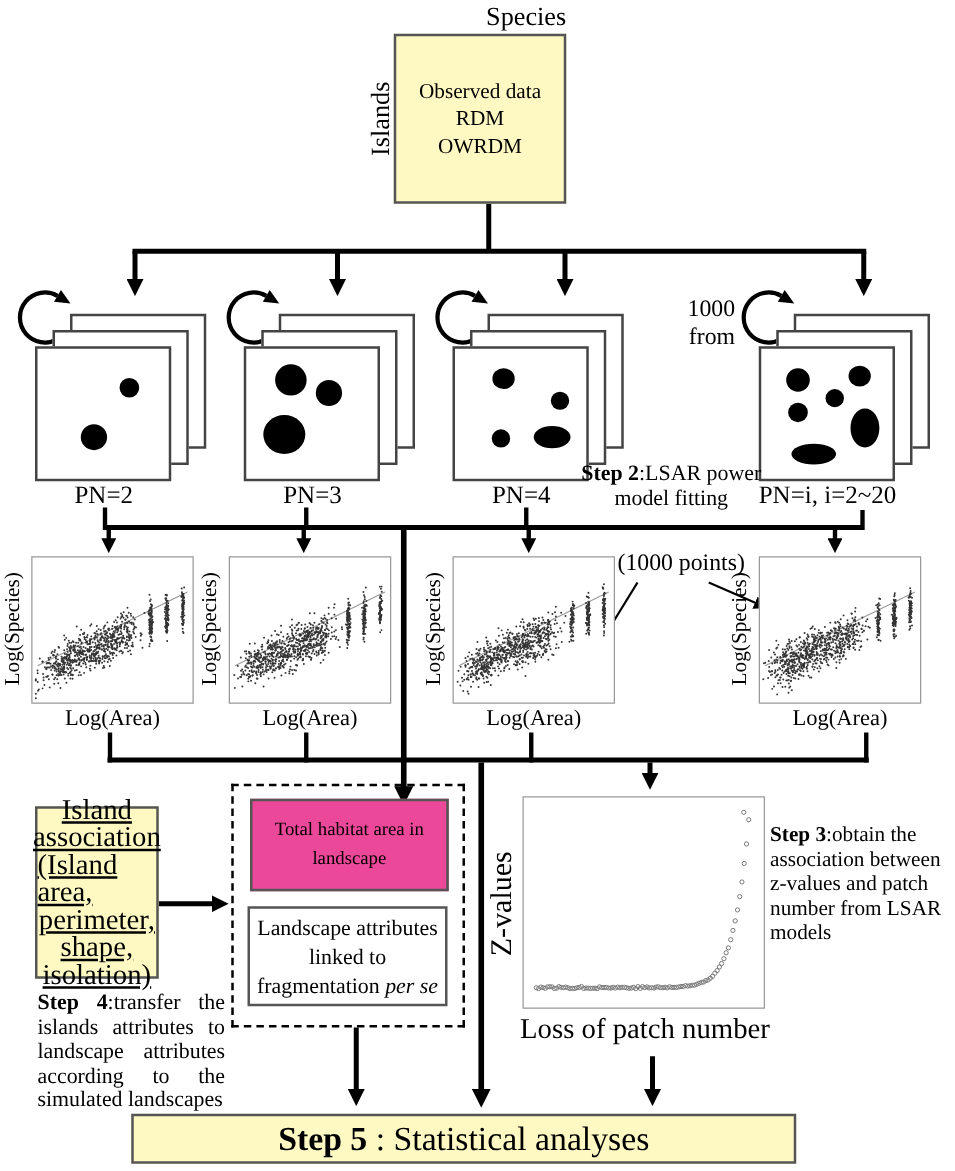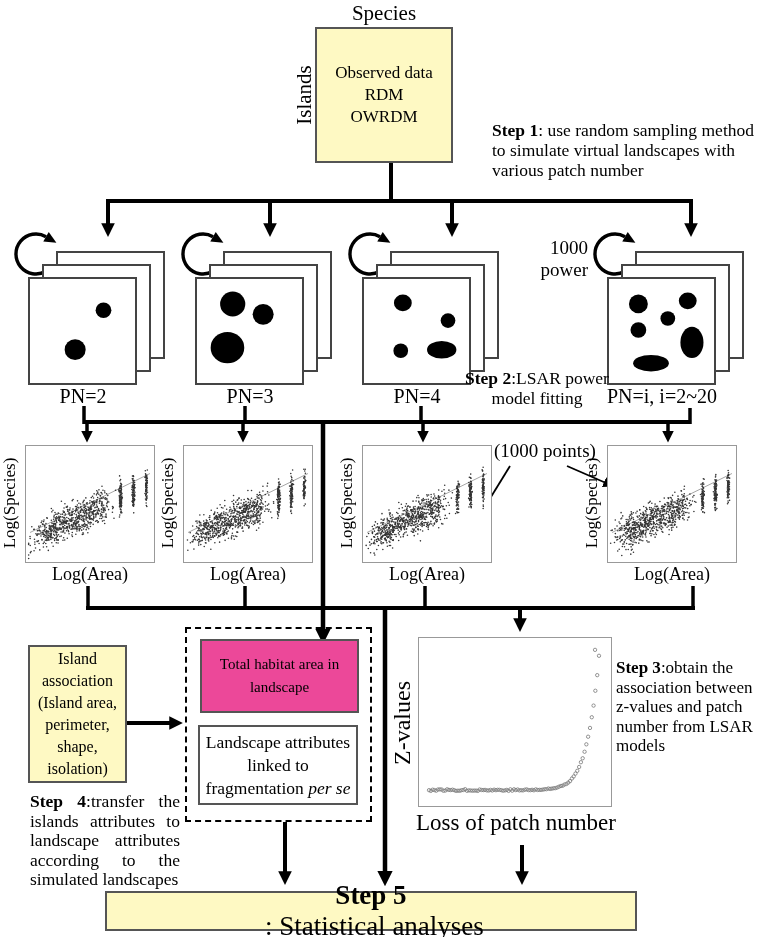--- a/index.html
+++ b/index.html
@@ -67,31 +67,28 @@
       <path d="M285,822 V874" stroke-width="4" marker-end="url(#ah)"></path>
       <path d="M522,845 V874" stroke-width="4" marker-end="url(#ah)"></path>
 
       <path d="M127,723 H172" stroke-width="4" marker-end="url(#ah)"></path>
 
       <path d="M510,466 L486,505" stroke-width="1.8" marker-end="url(#ah2)"></path>
       <path d="M567,466 L606,483" stroke-width="1.8" marker-end="url(#ah2)"></path>
     </g>
   </svg>
 
-  <div class="abs ctr" style="left:315px;top:1px;width:138px;font-size:21px;">Species</div>
+  <div class="abs ctr" style="left:315px;top:1px;width:138px;font-size:21px;text-align:right;">Species</div>
   <div class="abs ctr rot" style="left:258px;top:83px;width:92px;height:24px;font-size:21px;">Islands</div>
   <div class="box flex-center" style="left:315px;top:27px;width:138px;height:136px;font-size:17px;line-height:22px;">
     <div>Observed data</div>
     <div>RDM</div>
     <div>OWRDM</div>
   </div>
 
-  <div class="steptext" style="left:492px;top:120px;width:270px;">
-    <b>Step 1</b><span>: use random sampling method to simulate virtual landscapes with various patch number</span>
-  </div>
 
   <svg class="abs loop" style="left:10px;top:226px;" width="58" height="56" viewBox="0 0 58 56">
       <path d="M36,45.3 A20,20 0 1 1 36,10.7" fill="none" stroke="#000" stroke-width="3.4"></path>
       <g transform="translate(36,10.7) rotate(30)">
         <polygon points="0,-5.5 12,0 0,5.5"></polygon>
       </g>
     </svg>
   <svg class="abs loop" style="left:177px;top:226px;" width="58" height="56" viewBox="0 0 58 56">
       <path d="M36,45.3 A20,20 0 1 1 36,10.7" fill="none" stroke="#000" stroke-width="3.4"></path>
       <g transform="translate(36,10.7) rotate(30)">
@@ -104,21 +101,21 @@
         <polygon points="0,-5.5 12,0 0,5.5"></polygon>
       </g>
     </svg>
   <svg class="abs loop" style="left:589px;top:226px;" width="58" height="56" viewBox="0 0 58 56">
       <path d="M36,45.3 A20,20 0 1 1 36,10.7" fill="none" stroke="#000" stroke-width="3.4"></path>
       <g transform="translate(36,10.7) rotate(30)">
         <polygon points="0,-5.5 12,0 0,5.5"></polygon>
       </g>
     </svg>
 
-  <div class="abs" style="left:512px;top:237px;width:76px;font-size:19px;text-align:right;">1000 power</div>
+  <div class="abs" style="left:512px;top:237px;width:76px;font-size:19px;text-align:right;">1000 from</div>
 
   <div class="stack" style="left:28px;top:251px;">
     <div class="sq" style="left:28px;top:0;"></div>
       <div class="sq" style="left:14px;top:13px;"></div>
     <div class="sq" style="left:0;top:26px;">
         <svg width="105" height="104" viewBox="0 0 100 100" preserveAspectRatio="none">
           <ellipse cx="70" cy="30" rx="7.5" ry="7.5" fill="#000"></ellipse>
           <ellipse cx="43" cy="68" rx="10" ry="10" fill="#000"></ellipse>
         </svg>
       </div>
@@ -4195,21 +4192,21 @@
 
   <div class="abs ctr rot axlab" style="left:-38px;top:493px;width:96px;height:20px;">Log(Species)</div>
   <div class="abs ctr rot axlab" style="left:120px;top:493px;width:96px;height:20px;">Log(Species)</div>
   <div class="abs ctr rot axlab" style="left:299px;top:493px;width:96px;height:20px;">Log(Species)</div>
   <div class="abs ctr rot axlab" style="left:544px;top:493px;width:96px;height:20px;">Log(Species)</div>
   <div class="abs ctr" style="left:25px;top:564px;width:130px;font-size:18px;">Log(Area)</div>
   <div class="abs ctr" style="left:183px;top:564px;width:130px;font-size:18px;">Log(Area)</div>
   <div class="abs ctr" style="left:362px;top:564px;width:130px;font-size:18px;">Log(Area)</div>
   <div class="abs ctr" style="left:607px;top:564px;width:130px;font-size:18px;">Log(Area)</div>
 
-  <div class="box flex-center" style="left:28px;top:645px;width:99px;height:138px;font-size:16px;line-height:22px;">
+  <div class="box flex-center" style="left:28px;top:645px;width:99px;height:138px;font-size:23px;line-height:22px;text-decoration:underline;">
     <div>Island</div>
     <div>association</div>
     <div>(Island area,</div>
     <div>perimeter,</div>
     <div>shape,</div>
     <div>isolation)</div>
   </div>
 
   <div class="abs" style="left:185px;top:627px;width:187px;height:195px;border:2px dashed #000;box-sizing:border-box;">
     <div class="abs flex-center ctr" style="left:13px;top:10px;width:159px;height:74px;border:2px solid #555;box-sizing:border-box;font-size:15px;line-height:23px;background:#ec4899;">
@@ -4324,18 +4321,18 @@
         <circle cx="178" cy="12" r="1.7"></circle>
       </svg>
   </div>
   <div class="abs ctr rot" style="left:352px;top:709px;width:102px;height:28px;font-size:24px;">Z-values</div>
   <div class="abs ctr" style="left:398px;top:810px;width:236px;font-size:23px;">Loss of patch number</div>
 
   <div class="steptext" style="left:616px;top:658px;width:148px;font-size:17px;line-height:19.5px;">
     <b>Step 3</b><span>:obtain the association between z-values and patch number from LSAR models</span>
   </div>
 
-  <div class="box flex-center" style="left:105px;top:891px;width:532px;height:40px;font-size:27px;flex-direction:column;">
+  <div class="box flex-center" style="left:105px;top:891px;width:532px;height:40px;font-size:27px;flex-direction:row;">
     <b>Step 5</b>
       <span style="white-space:pre;"> : Statistical analyses</span>
   </div>
 
 </div>
 
 </body></html>

